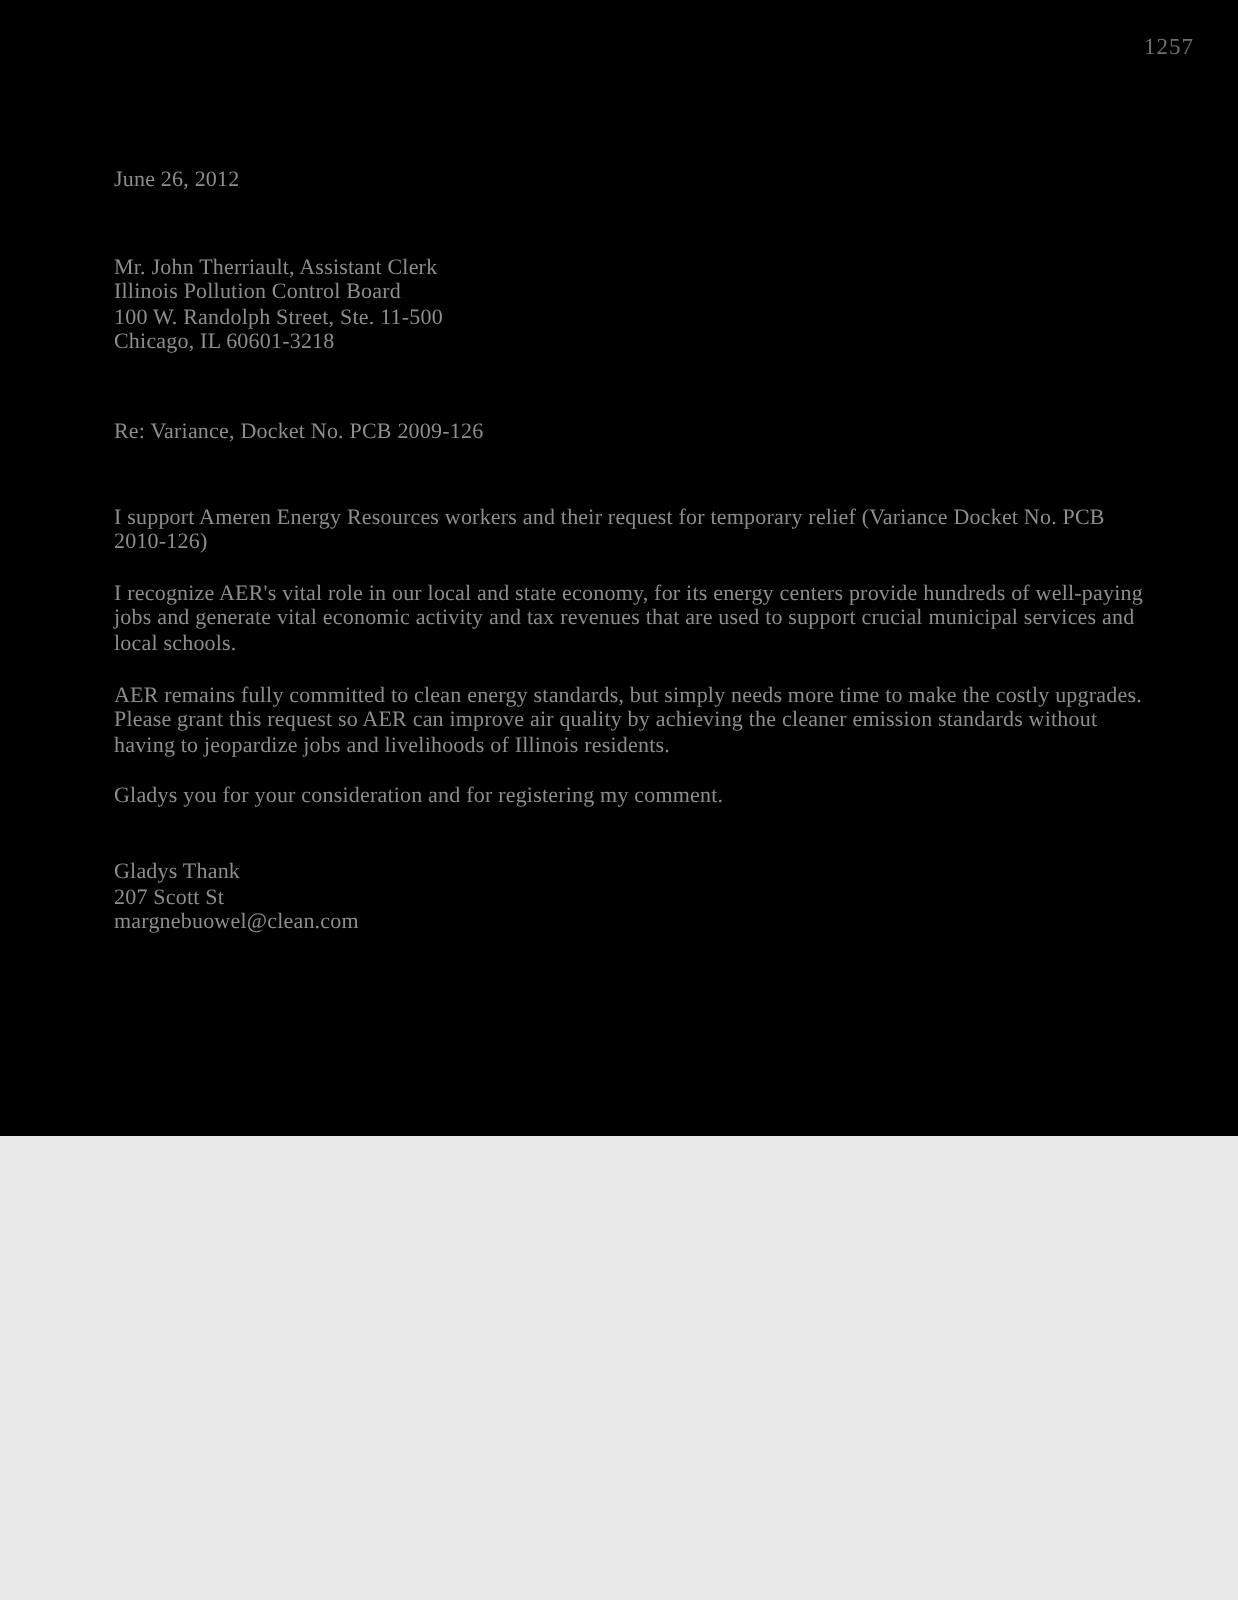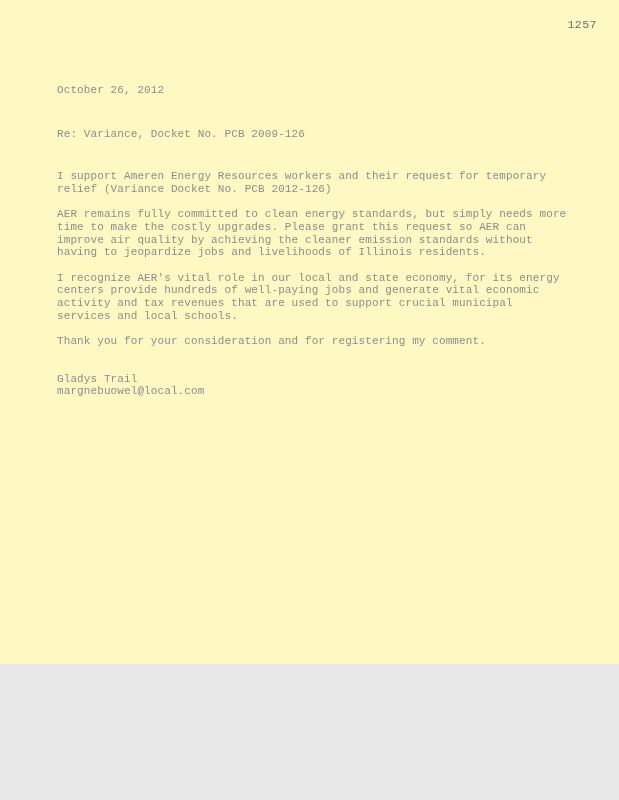--- a/index.html
+++ b/index.html
@@ -3,23 +3,23 @@
 <meta charset="utf-8">
 <style>
   html, body {
     margin: 0;
     padding: 0;
     background: #e8e8e8;
   }
   .page {
     position: relative;
     width: 619px;
-    height: 664px;
-    background: #fef9c3;
-    font-family: Liberation Mono, monospace;
+    height: 568px;
+    background: #000000;
+    font-family: Liberation Serif, serif;
     overflow: hidden;
     box-sizing: border-box;
   }
   .page-number {
     position: absolute;
     top: 18px;
     right: 22px;
     font-size: 11.5px;
     color: #6f6f6f;
     letter-spacing: 0.5px;
@@ -48,34 +48,41 @@
 </style>
 </head>
 <body>
 
 <div class="page">
 
   <div class="page-number">1257</div>
 
   <div class="letter-content">
 
-    <div class="date-line">October 26, 2012</div>
+    <div class="date-line">June 26, 2012</div>
 
+    <div class="recipient-block">
+      <div>Mr. John Therriault, Assistant Clerk</div>
+      <div>Illinois Pollution Control Board</div>
+      <div>100 W. Randolph Street, Ste. 11-500</div>
+      <div>Chicago, IL 60601-3218</div>
+    </div>
 
     <div class="subject-line">Re: Variance, Docket No. PCB 2009-126</div>
 
 
-    <p class="para">I support Ameren Energy Resources workers and their request for temporary relief (Variance Docket No. PCB 2012-126)</p>
+    <p class="para">I support Ameren Energy Resources workers and their request for temporary relief (Variance Docket No. PCB 2010-126)</p>
+
+    <p class="para">I recognize AER's vital role in our local and state economy, for its energy centers provide hundreds of well-paying jobs and generate vital economic activity and tax revenues that are used to support crucial municipal services and local schools.</p>
 
     <p class="para">AER remains fully committed to clean energy standards, but simply needs more time to make the costly upgrades. Please grant this request so AER can improve air quality by achieving the cleaner emission standards without having to jeopardize jobs and livelihoods of Illinois residents.</p>
 
-    <p class="para">I recognize AER's vital role in our local and state economy, for its energy centers provide hundreds of well-paying jobs and generate vital economic activity and tax revenues that are used to support crucial municipal services and local schools.</p>
-
-    <p class="para thankyou">Thank you for your consideration and for registering my comment.</p>
+    <p class="para thankyou">Gladys you for your consideration and for registering my comment.</p>
 
 
     <div class="signature-block">
-      <div>Gladys Trail</div>
-      <div>margnebuowel@local.com</div>
+      <div>Gladys Thank</div>
+      <div>207 Scott St</div>
+      <div>margnebuowel@clean.com</div>
     </div>
 
   </div>
 </div>
 
 </body></html>

